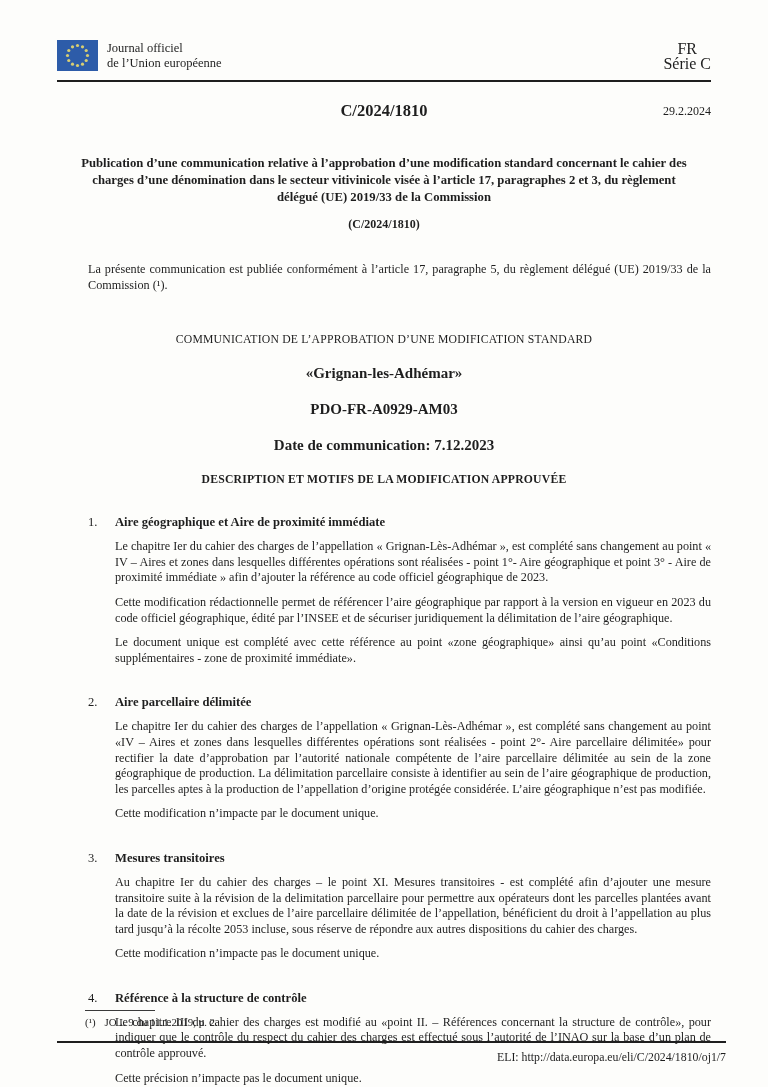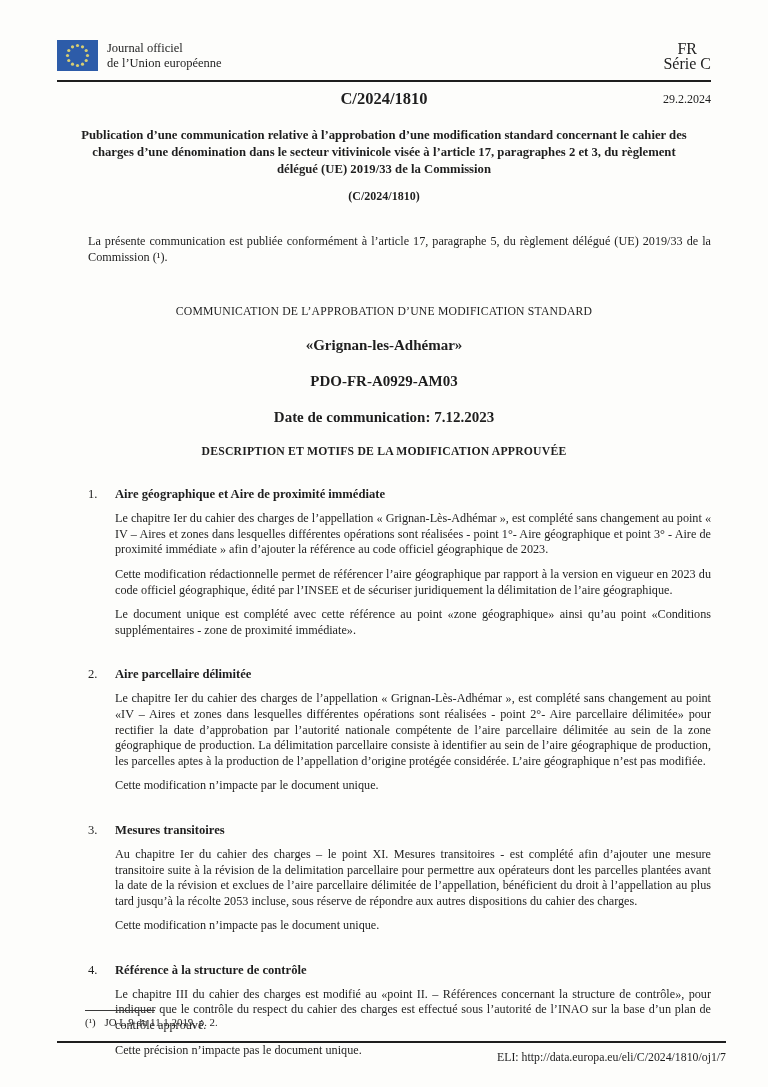--- a/index.html
+++ b/index.html
@@ -16,27 +16,27 @@
   .content { padding:40px 57px 0 57px; }
 
   
   .header-top { display:flex; align-items:flex-start; }
   .header-left { display:flex; gap:9px; }
   .eu-flag { display:block; width:41px; height:31px; }
   .eu-flag svg { display:block; }
   .journal-name { font-size:12.5px; line-height:15px; padding-top:1px; }
   .header-right { margin-left:auto; text-align:center; font-size:16px; line-height:15px; padding-top:1px; }
   .header-rule { border:none; border-top:2px solid #1e1e1e; margin:9px 0 0 0; }
-  .header-sub { position:relative; margin-top:7px; height:22px; }
+  .header-sub { position:relative; margin-top:19px; height:22px; }
   .doc-number { text-align:center; font-weight:bold; font-size:16.5px; }
   .doc-date { position:absolute; right:0; top:3px; font-size:12px; }
 
   
   .doc-title {
-    width:606px; margin:16px auto 0;
+    width:606px; margin:32px auto 0;
     text-align:center; font-weight:bold;
     font-size:12.7px; line-height:17px;
   }
   .doc-ref { text-align:center; margin-top:11px; font-size:12px;font-weight:bold; }
   .intro {
     margin:30px 0 0 31px;
     font-size:12.2px; line-height:15.6px;
     text-align:justify;
   }
 

